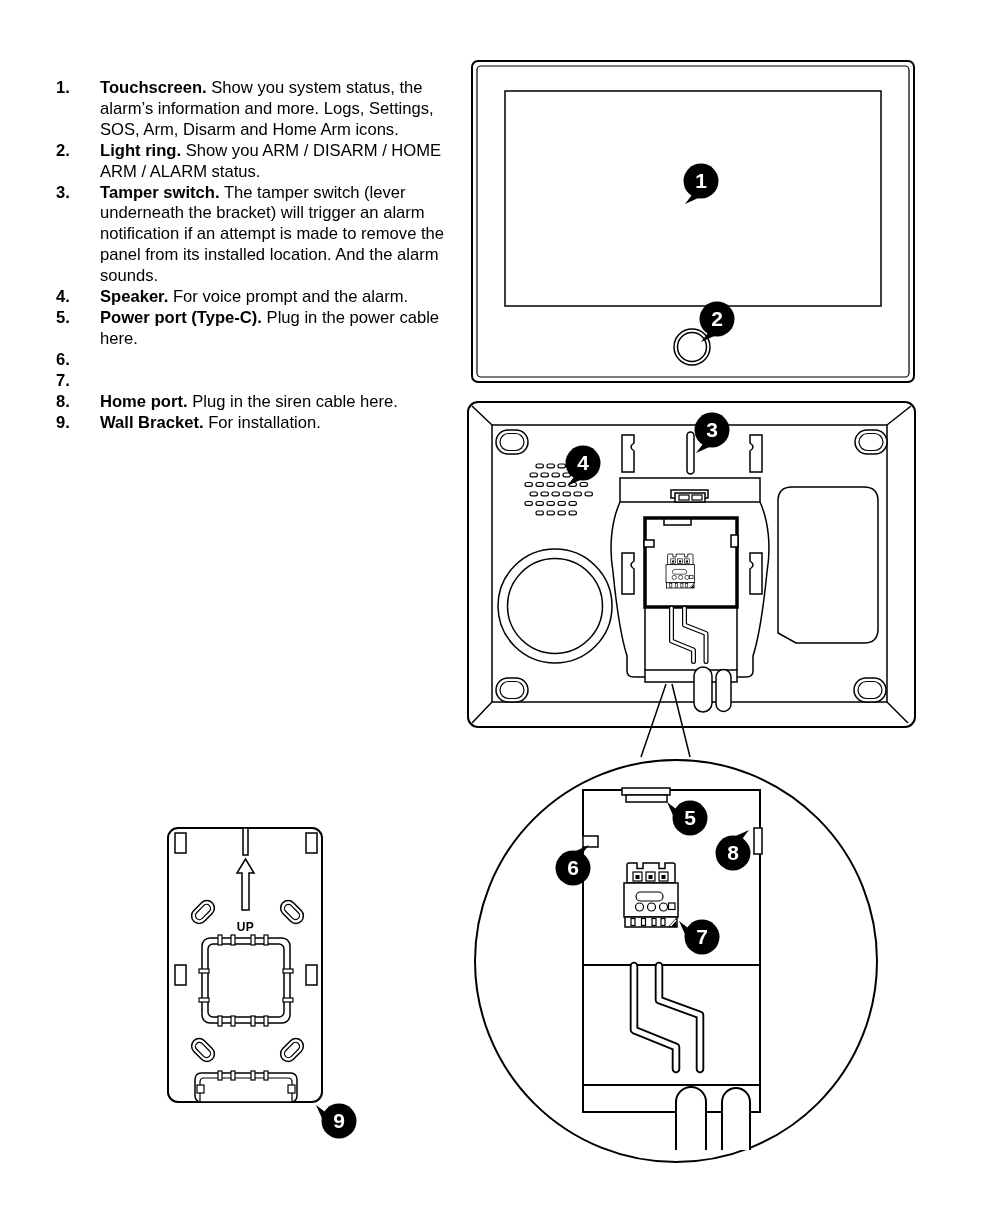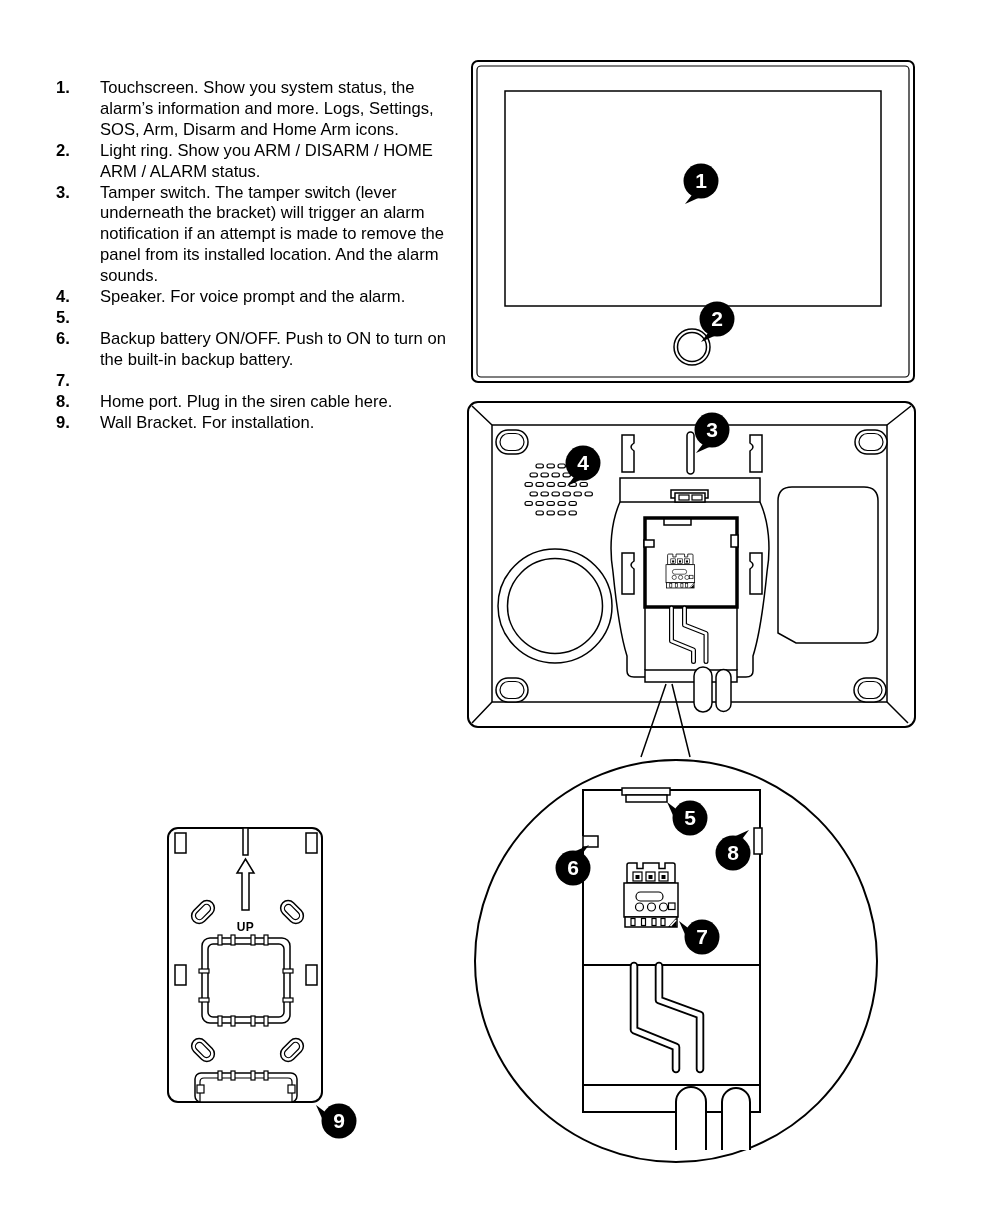--- a/index.html
+++ b/index.html
@@ -6,21 +6,21 @@
   body{
     width:1000px;height:1227px;position:relative;background:#ffffff;
     font-family:"Liberation Sans",sans-serif;color:#000;
     -webkit-font-smoothing:antialiased;
   }
   
   .legend{position:absolute;left:56px;top:78px;width:400px;font-size:16.6px;line-height:20.9px}
   .legend .item{display:flex}
   .legend .num{width:44px;flex:none;font-weight:bold}
   .legend .body{flex:1}
-  .legend b{font-weight:normal}
+  .legend b{font-weight:bold}
   
   svg.fig{position:absolute;left:0;top:0}
   .s2{fill:none;stroke:#000;stroke-width:2}
   .s15{fill:none;stroke:#000;stroke-width:1.5}
   .s1{fill:none;stroke:#000;stroke-width:1.2}
   .thick{fill:none;stroke:#000;stroke-width:3.5}
   .fw{fill:#ffffff}
   .cf{fill:#000;stroke:none}
   .cnum{fill:#fff;font-family:"Liberation Sans",sans-serif;font-size:21px;font-weight:bold}
   .uptext{fill:#000;font-family:"Liberation Sans",sans-serif;font-size:12px;font-weight:bold;letter-spacing:.5px}
@@ -49,25 +49,25 @@
       <span class="body"><b>Tamper switch.</b> <span>The tamper switch (lever underneath the bracket) will trigger an alarm notification if an attempt is made to remove the panel from its installed location. And the alarm sounds.</span></span>
     </div>
 
     <div class="item">
       <span class="num">4.</span>
       <span class="body"><b>Speaker.</b> <span>For voice prompt and the alarm.</span></span>
     </div>
 
     <div class="item">
       <span class="num">5.</span>
+      <span class="body"><b>Power port (Type-C).</b> <span>Plug in the power cable here.</span></span>
     </div>
 
     <div class="item">
       <span class="num">6.</span>
-      <span class="body"><b>Backup battery ON/OFF.</b> <span>Push to ON to turn on the built-in backup battery.</span></span>
     </div>
 
     <div class="item">
       <span class="num">7.</span>
     </div>
 
     <div class="item">
       <span class="num">8.</span>
       <span class="body"><b>Home port.</b> <span>Plug in the siren cable here.</span></span>
     </div>

